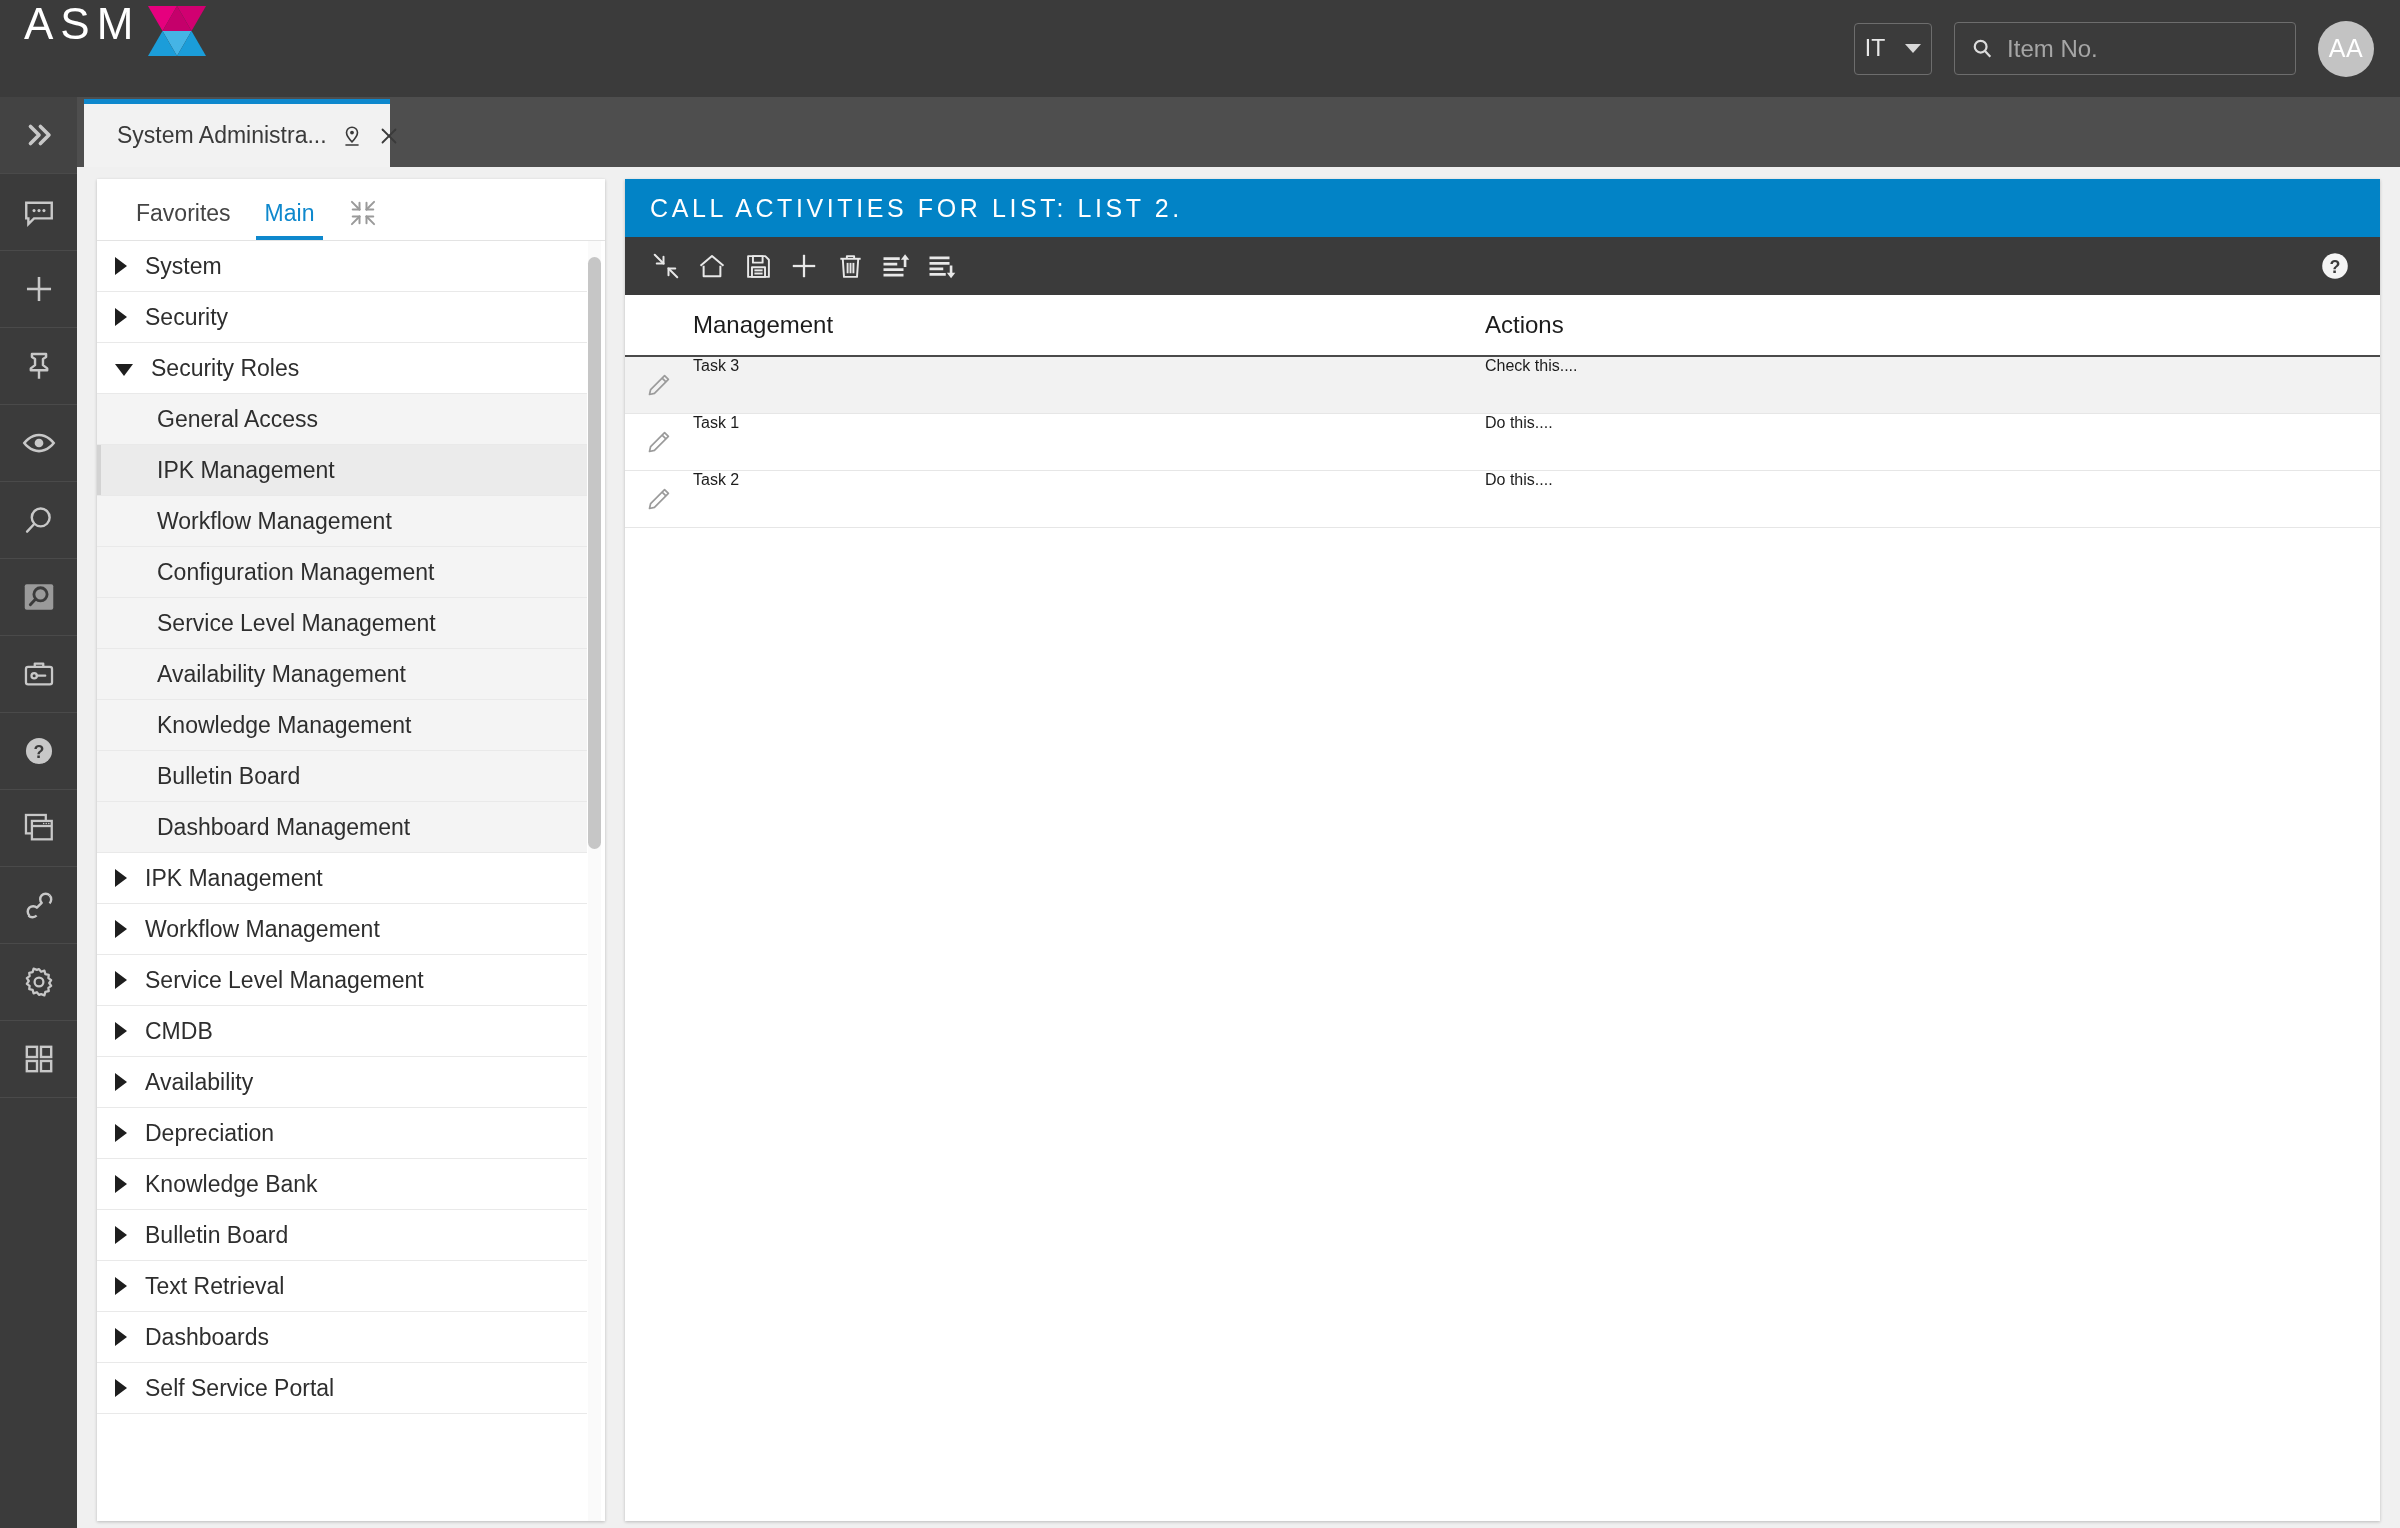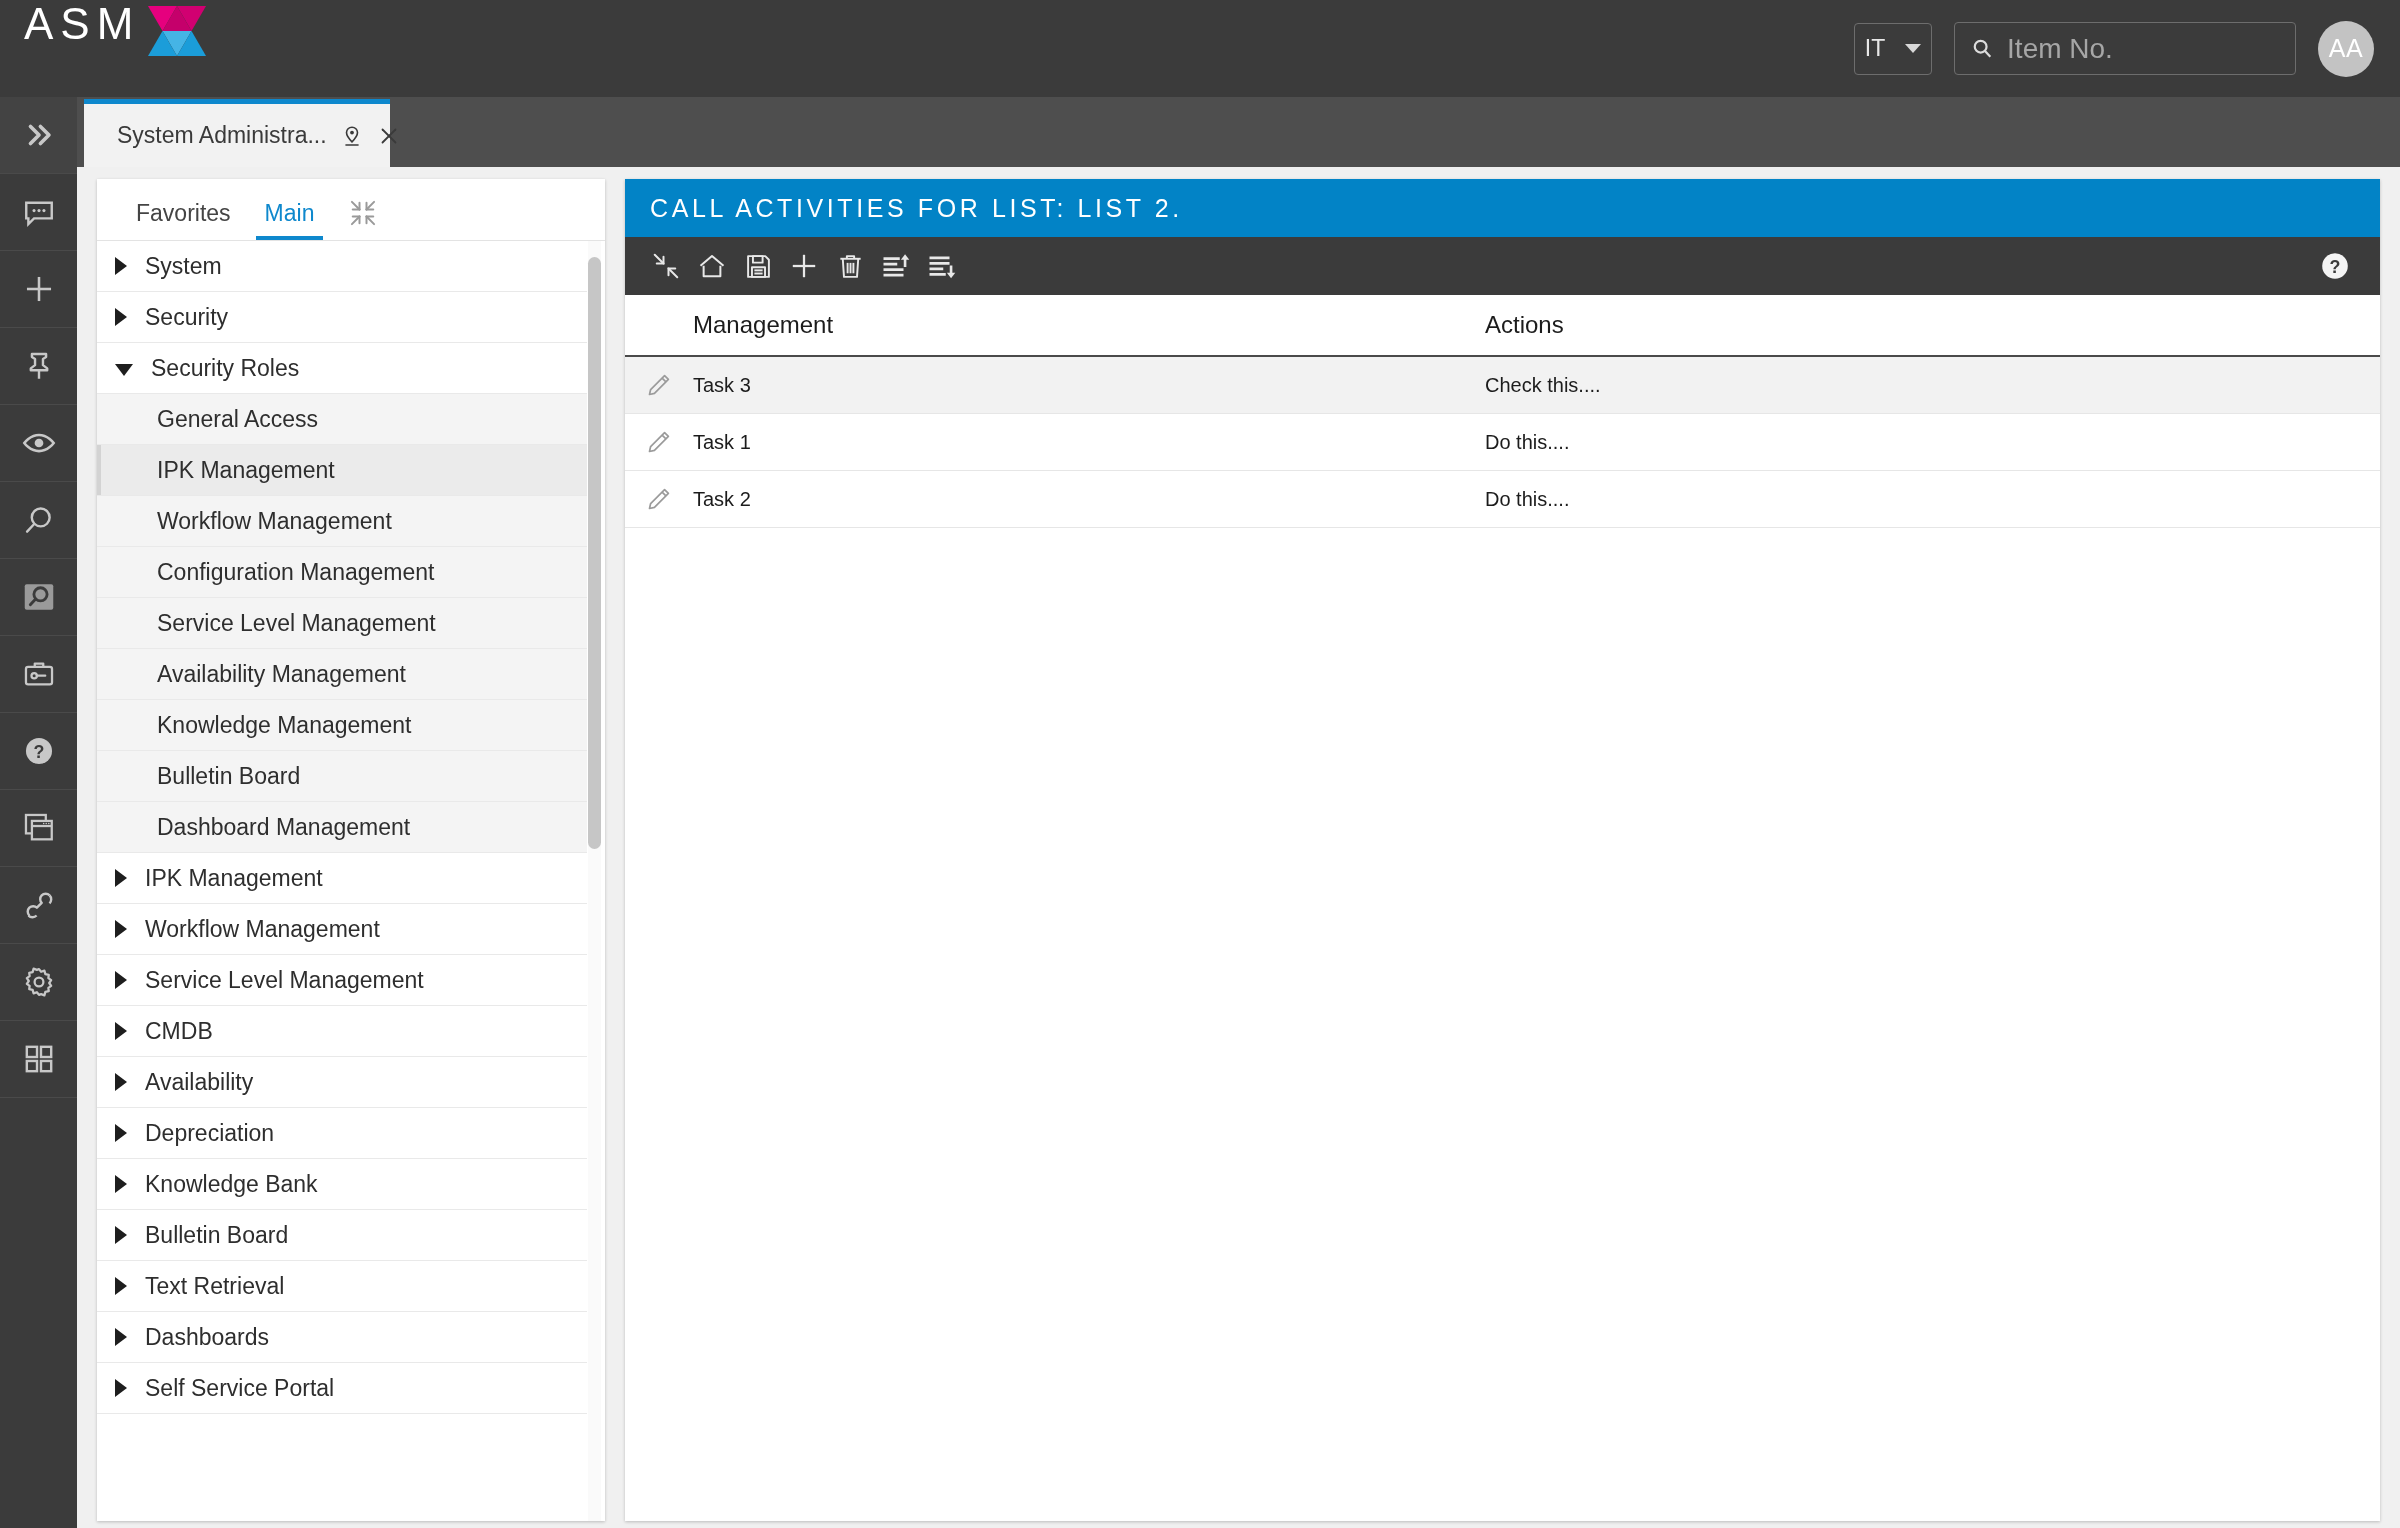--- a/index.html
+++ b/index.html
@@ -51,21 +51,21 @@
   }
   .search-box {
     width: 342px; height: 53px;
     border: 1px solid #6d6d6d; border-radius: 4px;
     display: flex; align-items: center;
     padding: 0 16px; gap: 14px;
     background: transparent;
   }
   .search-box input {
     background: transparent; border: none; outline: none;
-    color: #d0d0d0; font-size: 28px;
+    color: #d0d0d0; font-size: 24px;
     font-family: "Liberation Sans", sans-serif;
     width: 100%;
   }
   .search-box input::placeholder { color: #a6a6a6; }
   .avatar {
     width: 56px; height: 56px; border-radius: 50%;
     background: #c3c3c3; color: #ffffff;
     display: flex; align-items: center; justify-content: center;
     font-size: 25px; letter-spacing: 0.5px;
     cursor: pointer;
@@ -213,24 +213,24 @@
   .tb-spacer { margin-left: auto; }
   .grid-head {
     display: flex; align-items: center;
     height: 62px; padding: 0 36px 0 0;
     border-bottom: 2px solid #4a4a4a;
     font-size: 24px; color: #1c1c1c;
   }
   .col-desc { width: 860px; padding-left: 68px; }
   .col-act { flex: 1; }
   .grid-row {
-    display: flex; align-items: center;
+    display: flex; 
     height: 57px; padding-right: 36px;
     border-bottom: 1px solid #e6e6e6;
-    font-size: 20px; color: #1c1c1c;
+    font-size: 16px; color: #1c1c1c;
     cursor: pointer;
   }
   .grid-row.sel { background: #f2f2f2; }
   .row-edit {
     width: 68px; display: flex; align-items: center;
     padding-left: 20px; cursor: pointer;
   }
   .row-desc { width: 792px; }
   .row-act { flex: 1; }
 </style>

